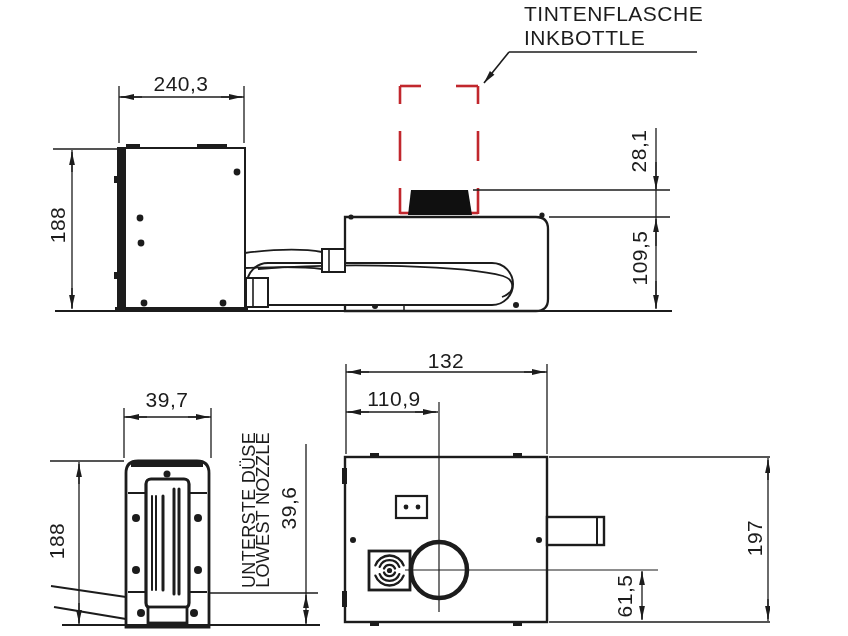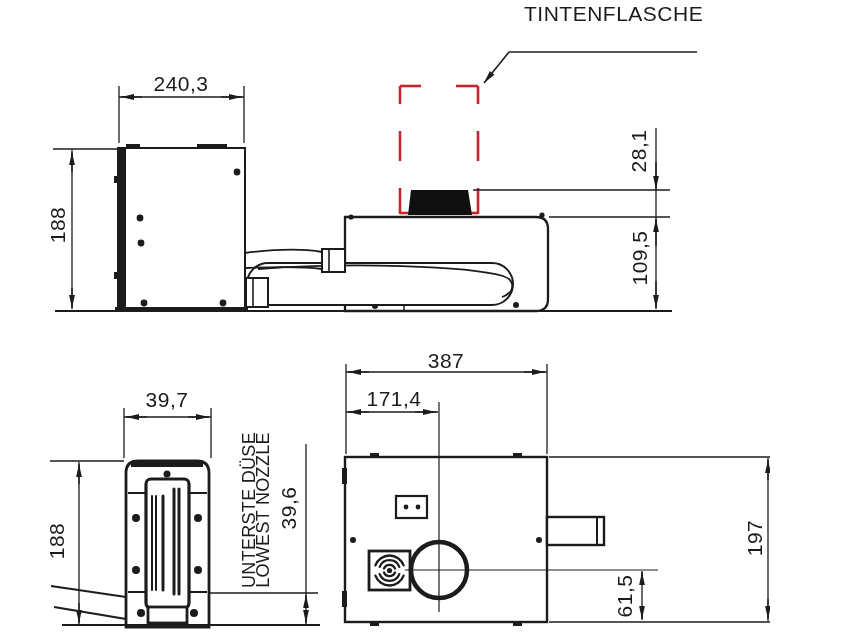--- a/index.html
+++ b/index.html
@@ -192,30 +192,31 @@
       <line x1="768" y1="458" x2="768" y2="621"></line>
       <line x1="768" y1="480" x2="768" y2="460" marker-end="url(#arr)"></line>
       <line x1="768" y1="599" x2="768" y2="619" marker-end="url(#arr)"></line>
       <line x1="642" y1="571" x2="642" y2="620"></line>
       <line x1="642" y1="583" x2="642" y2="572" marker-end="url(#arr)"></line>
       <line x1="642" y1="608" x2="642" y2="619" marker-end="url(#arr)"></line>
     </g>
   </svg>
 
   <div class="ann" style="left:524px;top:3px">TINTENFLASCHE</div>
+  <div class="ann" style="left:524px;top:27px">INKBOTTLE</div>
 
   <div class="lbl" style="left:181px;top:83px">240,3</div>
   <div class="lbl v" style="left:57px;top:225px">188</div>
   <div class="lbl v" style="left:638px;top:151px">28,1</div>
   <div class="lbl v" style="left:639px;top:258px">109,5</div>
 
   <div class="lbl" style="left:167px;top:399px">39,7</div>
   <div class="lbl v" style="left:56px;top:541px">188</div>
   <div class="lbl v small" style="left:249px;top:510px">UNTERSTE DÜSE</div>
   <div class="lbl v small" style="left:263px;top:510px">LOWEST NOZZLE</div>
   <div class="lbl v" style="left:288px;top:508px">39,6</div>
 
-  <div class="lbl" style="left:446px;top:360px">387</div>
-  <div class="lbl" style="left:394px;top:398px">171,4</div>
+  <div class="lbl" style="left:446px;top:360px">132</div>
+  <div class="lbl" style="left:394px;top:398px">110,9</div>
   <div class="lbl v" style="left:624px;top:596px">61,5</div>
   <div class="lbl v" style="left:754px;top:538px">197</div>
 
 </div>
 
 </body></html>

